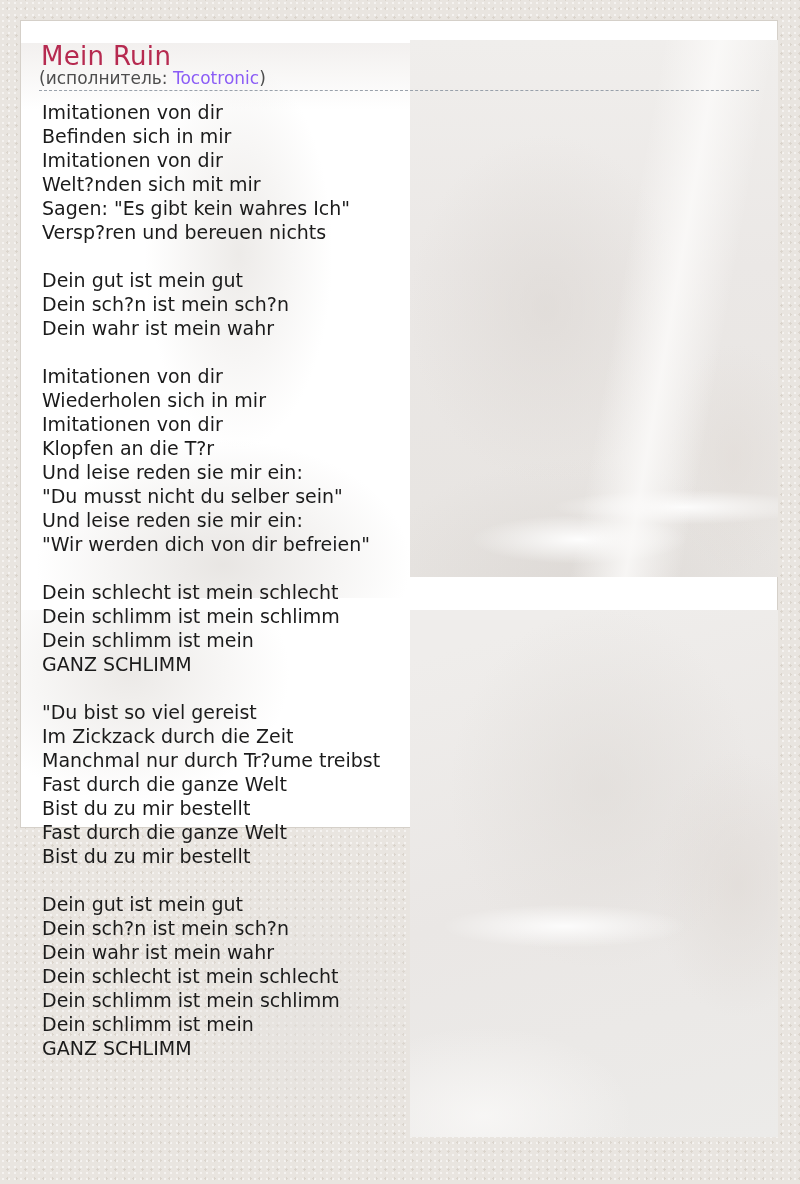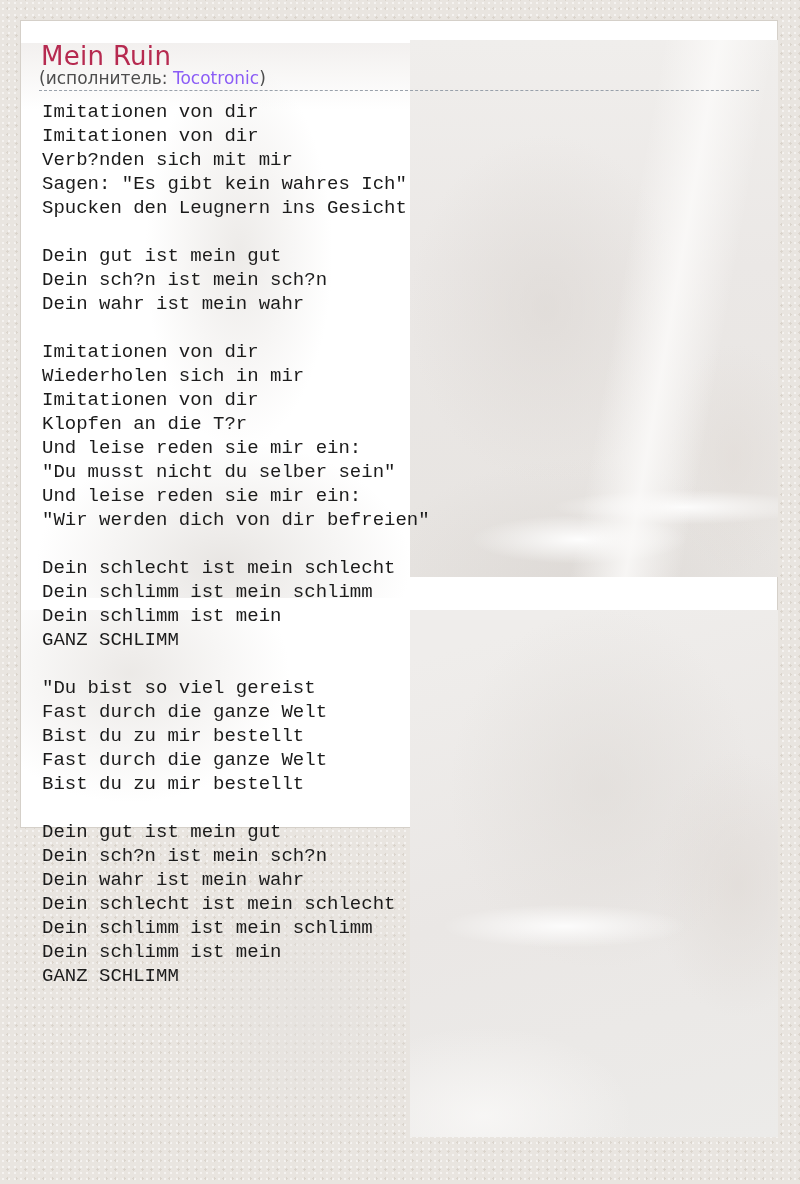--- a/index.html
+++ b/index.html
@@ -65,21 +65,21 @@
     position:absolute;left:18px;right:18px;top:47px;z-index:2;
     font-size:17px;line-height:20px;color:#4d4d4d;
     border-bottom:1px dashed #99a1ab;padding-bottom:2px;
   }
   .artist-link{color:#8b5cf6;text-decoration:none;cursor:pointer;}
   .lyrics{
     position:absolute;left:21px;top:79px;width:372px;z-index:2;
     font-size:19px;line-height:24px;color:#1b1b1b;
   }
   .stanza{margin:0 0 24px 0;}
-  .line{display:block;white-space:nowrap;font-family:Liberation Mono, monospace;}
+  .line{display:block;white-space:nowrap;}
 </style>
 </head>
 <body>
 
 <div class="page">
   <div class="card">
 
     <div class="wash wash-top"></div>
     <div class="wash wash-bottom"></div>
     <div class="photo photo-top" title="faint grayscale artist photo"></div>
@@ -87,24 +87,25 @@
 
     <h1 class="title">Mein Ruin</h1>
 
     <div class="subheader">
       <span>(исполнитель: </span><a class="artist-link" href="#">Tocotronic</a><span>)</span>
     </div>
 
     <div class="lyrics" id="lyrics">
         <div class="stanza">
           <span class="line">Imitationen von dir</span>
+          <span class="line">Befinden sich in mir</span>
           <span class="line">Imitationen von dir</span>
-          <span class="line">Verb?nden sich mit mir</span>
+          <span class="line">Welt?nden sich mit mir</span>
           <span class="line">Sagen: "Es gibt kein wahres Ich"</span>
-          <span class="line">Spucken den Leugnern ins Gesicht</span>
+          <span class="line">Versp?ren und bereuen nichts</span>
         </div>
         <div class="stanza">
           <span class="line">Dein gut ist mein gut</span>
           <span class="line">Dein sch?n ist mein sch?n</span>
           <span class="line">Dein wahr ist mein wahr</span>
         </div>
         <div class="stanza">
           <span class="line">Imitationen von dir</span>
           <span class="line">Wiederholen sich in mir</span>
           <span class="line">Imitationen von dir</span>
@@ -115,20 +116,22 @@
           <span class="line">"Wir werden dich von dir befreien"</span>
         </div>
         <div class="stanza">
           <span class="line">Dein schlecht ist mein schlecht</span>
           <span class="line">Dein schlimm ist mein schlimm</span>
           <span class="line">Dein schlimm ist mein</span>
           <span class="line">GANZ SCHLIMM</span>
         </div>
         <div class="stanza">
           <span class="line">"Du bist so viel gereist</span>
+          <span class="line">Im Zickzack durch die Zeit</span>
+          <span class="line">Manchmal nur durch Tr?ume treibst</span>
           <span class="line">Fast durch die ganze Welt</span>
           <span class="line">Bist du zu mir bestellt</span>
           <span class="line">Fast durch die ganze Welt</span>
           <span class="line">Bist du zu mir bestellt</span>
         </div>
         <div class="stanza">
           <span class="line">Dein gut ist mein gut</span>
           <span class="line">Dein sch?n ist mein sch?n</span>
           <span class="line">Dein wahr ist mein wahr</span>
           <span class="line">Dein schlecht ist mein schlecht</span>

